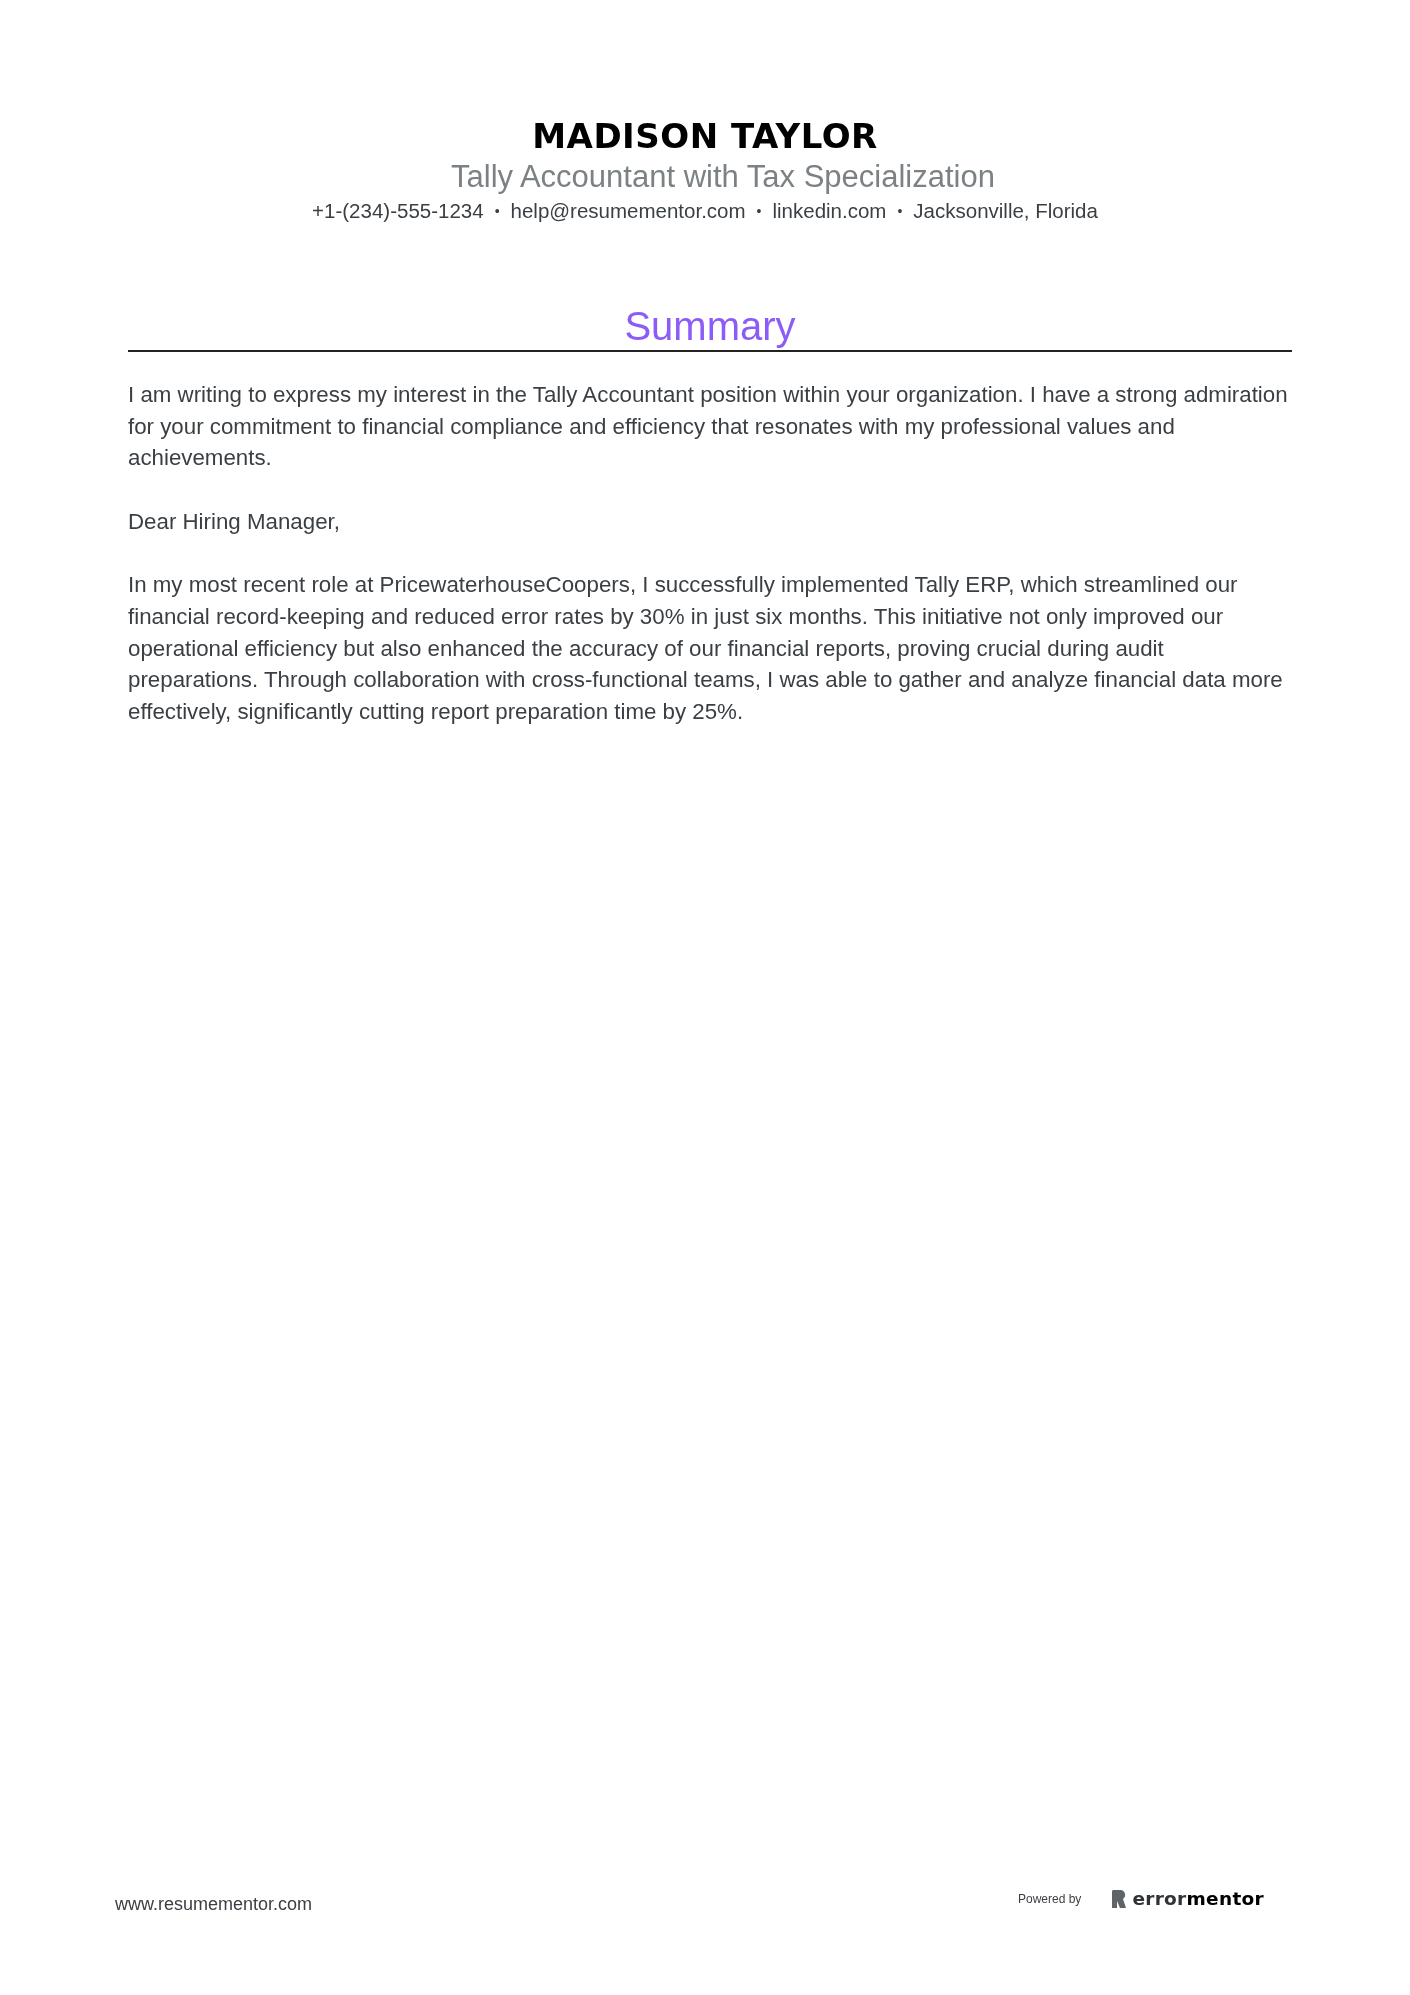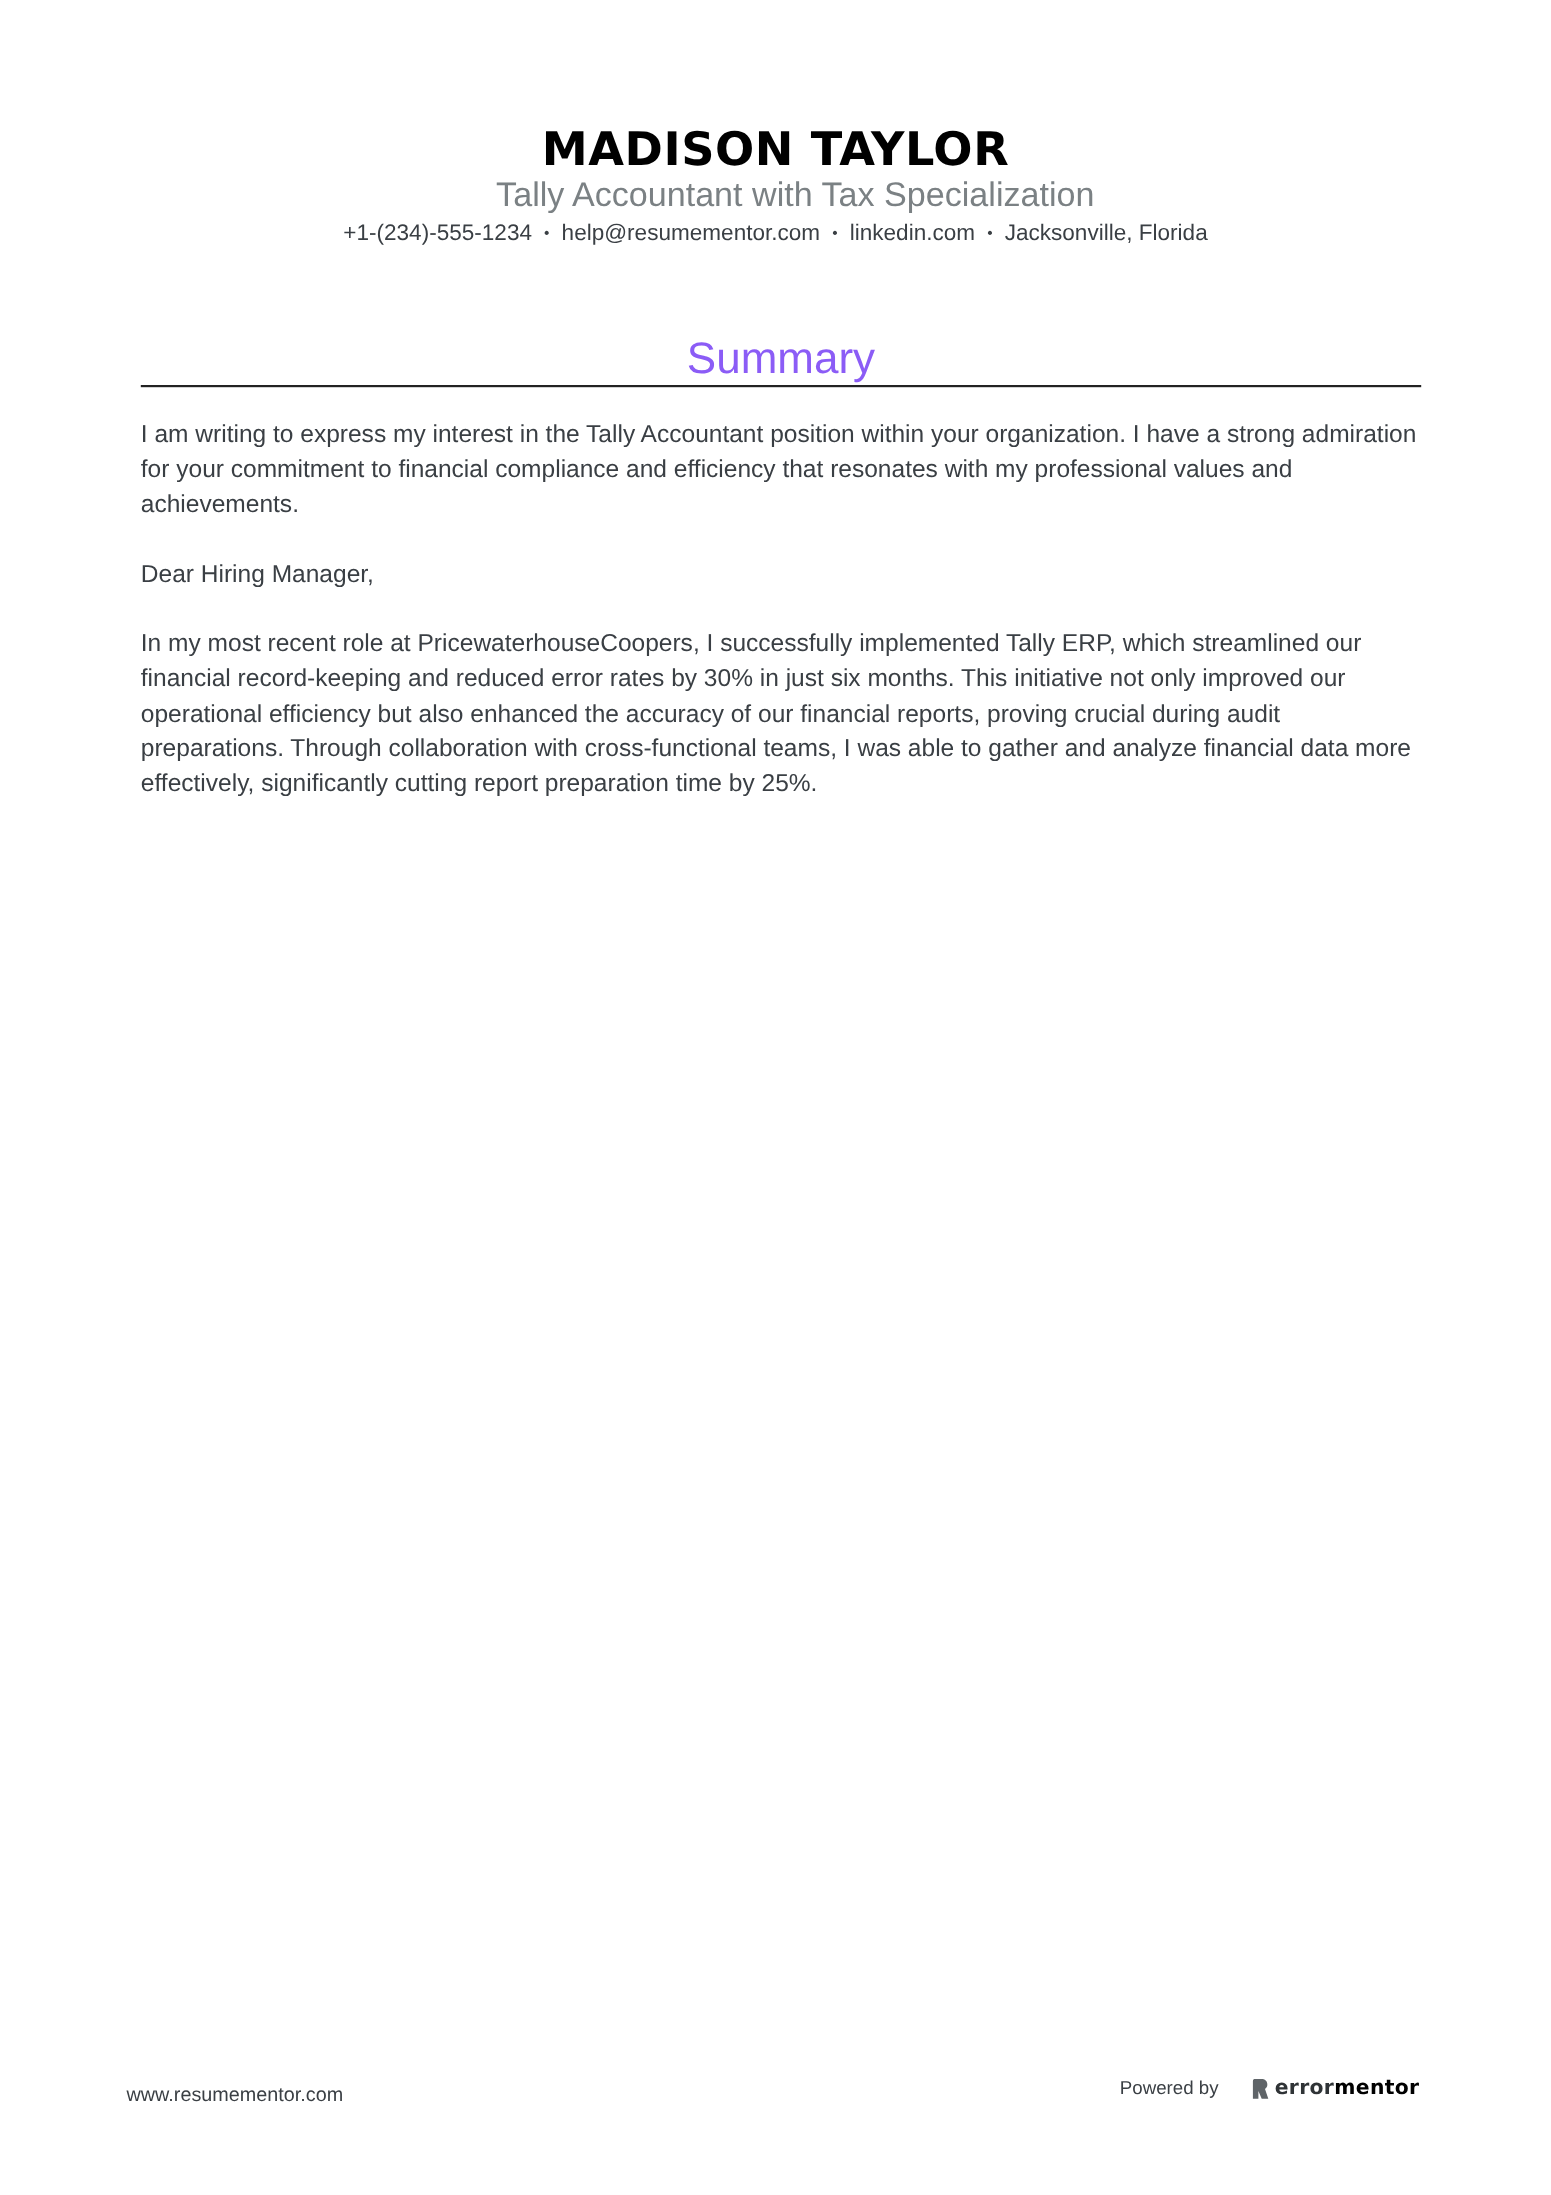--- a/index.html
+++ b/index.html
@@ -1,30 +1,30 @@
 <!DOCTYPE html>
 <html><head>
 <meta charset="utf-8">
 <style>
   html, body { margin: 0; padding: 0; background: #ffffff; }
   body { width: 1410px; height: 1995px; position: relative; overflow: hidden;
          font-family: "Liberation Sans", "DejaVu Sans", sans-serif; color: #3a3f44; }
   .header { position: absolute; left: 0; right: 0; top: 112px; text-align: center; }
-  .name { font-family: "DejaVu Sans", sans-serif; font-weight: 700; font-size: 42px; color: #000; letter-spacing: 0.5px; line-height: 48px; }
+  .name { font-family: "DejaVu Sans", sans-serif; font-weight: 700; font-size: 34px; color: #000; letter-spacing: 0.5px; line-height: 48px; }
   .subtitle { font-size: 31px; color: #7b8184; line-height: 38px; margin-top: -2px; padding-left: 36px; }
   .contact { font-size: 20.5px; color: #3a3f44; line-height: 30px; margin-top: 0px; }
   .contact .sep { display: inline-block; margin: 0 11px; font-size: 14px; vertical-align: 2px; }
   .section-title { position: absolute; left: 128px; width: 1164px; top: 306px; text-align: center;
                    font-size: 40px; color: #8b5cf6; line-height: 40px; }
   .rule { position: absolute; left: 128px; width: 1164px; top: 350px; height: 2px; background: #222; }
   .body { position: absolute; left: 128px; width: 1170px; top: 379px; font-size: 22.3px; line-height: 31.7px; color: #3a3f44; }
   .body p { margin: 0 0 31.7px 0; }
   .footer-left { position: absolute; left: 115px; top: 1894px; font-size: 18px; color: #3a3f44; }
   .footer-right { position: absolute; left: 1018px; top: 1888px; display: flex; align-items: center; }
-  .powered { font-size: 17px; color: #3a3f44; margin-right: 30px; }
+  .powered { font-size: 12px; color: #3a3f44; margin-right: 30px; }
   .logo-icon { width: 16px; height: 20px; margin-right: 5px; }
   .logo-text { font-family: "DejaVu Sans", sans-serif; font-size: 18.5px; font-weight: 700; letter-spacing: 0.3px; }
   .logo-a { color: #2f3336; }
   .logo-b { color: #000000; text-align: right; }
 </style>
 </head>
 <body>
 
 <div class="header">
   <div class="name">MADISON TAYLOR</div>

